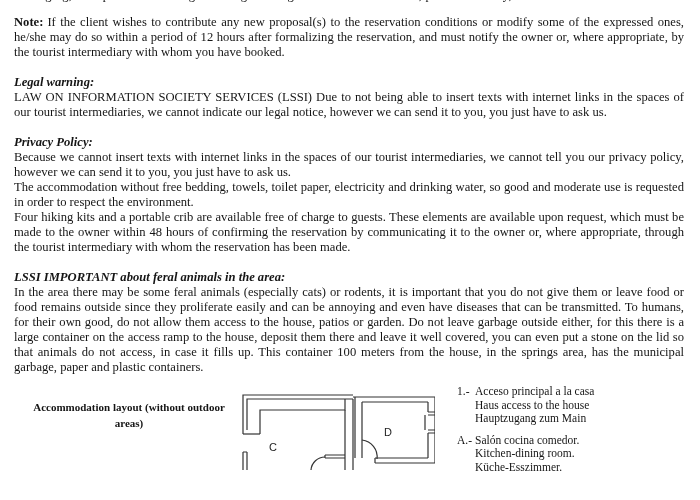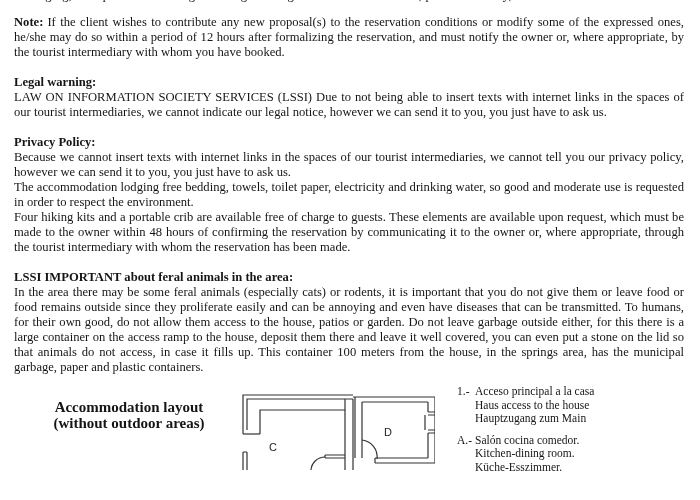--- a/index.html
+++ b/index.html
@@ -10,28 +10,28 @@
   }
   .page { padding: 0 16px 8px 14px; position: relative; }
 
   .top-clip { height: 7px; overflow: hidden; }
   .top-clip span { display: block; margin-top: -12px; font-size: 12.5px; line-height: 15px; white-space: nowrap; letter-spacing: .3px; }
 
   p.body, h3.h {
     margin: 0; font-size: 12.6px; line-height: 15px;
   }
   p.body { text-align: justify; }
-  h3.h { font-weight: bold; margin-top: 15px; }
+  h3.h { font-weight: bold; margin-top: 15px; font-style: italic; }
   p.note { margin-top: 8px; }
   p.lead b { margin-right: 4px; }
 
   .bottom { position: relative; height: 95px; }
   .layout-heading {
     position: absolute; left: 12px; top: 24px; width: 206px;
-    font-weight: bold; font-size: 15px; line-height: 16px; text-align: center;
+    font-weight: bold; font-size: 11px; line-height: 16px; text-align: center;
   }
   .plan { position: absolute; left: 221px; top: 15px; width: 200px; height: 80px; }
   .plan svg { display: block; }
   .plan text { font-family: "Liberation Sans", sans-serif; font-size: 11px; fill: #222; }
 
   .legend { position: absolute; left: 443px; top: 10px; font-size: 11.5px; line-height: 13.5px; }
   .legend-item { display: flex; margin-bottom: 8px; }
   .legend-prefix { width: 18px; flex: 0 0 18px; }
   .legend-lines div { white-space: nowrap; }
 </style>
@@ -45,21 +45,21 @@
   </div>
 
   <p class="body note lead"><b>Note:</b><span>If the client wishes to contribute any new proposal(s) to the reservation conditions or modify some of the expressed ones, he/she may do so within a period of 12 hours after formalizing the reservation, and must notify the owner or, where appropriate, by the tourist intermediary with whom you have booked.</span></p>
 
   <h3 class="h">Legal warning:</h3>
   <p class="body">LAW ON INFORMATION SOCIETY SERVICES (LSSI) Due to not being able to insert texts with internet links in the spaces of our tourist intermediaries, we cannot indicate our legal notice, however we can send it to you, you just have to ask us.</p>
 
   <h3 class="h">Privacy Policy:</h3>
   <p class="body">Because we cannot insert texts with internet links in the spaces of our tourist intermediaries, we cannot tell you our privacy policy, however we can send it to you, you just have to ask us.</p>
 
-  <p class="body">The accommodation lodging free bedding, towels, toilet paper, electricity and drinking water, so good and moderate use is requested in order to respect the environment.</p>
+  <p class="body">The accommodation without free bedding, towels, toilet paper, electricity and drinking water, so good and moderate use is requested in order to respect the environment.</p>
   <p class="body">Four hiking kits and a portable crib are available free of charge to guests. These elements are available upon request, which must be made to the owner within 48 hours of confirming the reservation by communicating it to the owner or, where appropriate, through the tourist intermediary with whom the reservation has been made.</p>
 
   <h3 class="h">LSSI IMPORTANT about feral animals in the area:</h3>
   <p class="body">In the area there may be some feral animals (especially cats) or rodents, it is important that you do not give them or leave food or food remains outside since they proliferate easily and can be annoying and even have diseases that can be transmitted. To humans, for their own good, do not allow them access to the house, patios or garden. Do not leave garbage outside either, for this there is a large container on the access ramp to the house, deposit them there and leave it well covered, you can even put a stone on the lid so that animals do not access, in case it fills up. This container 100 meters from the house, in the springs area, has the municipal garbage, paper and plastic containers.</p>
 
   <div class="bottom">
 
     <div class="layout-heading">Accommodation layout (without outdoor areas)</div>
 
     <div class="plan">

